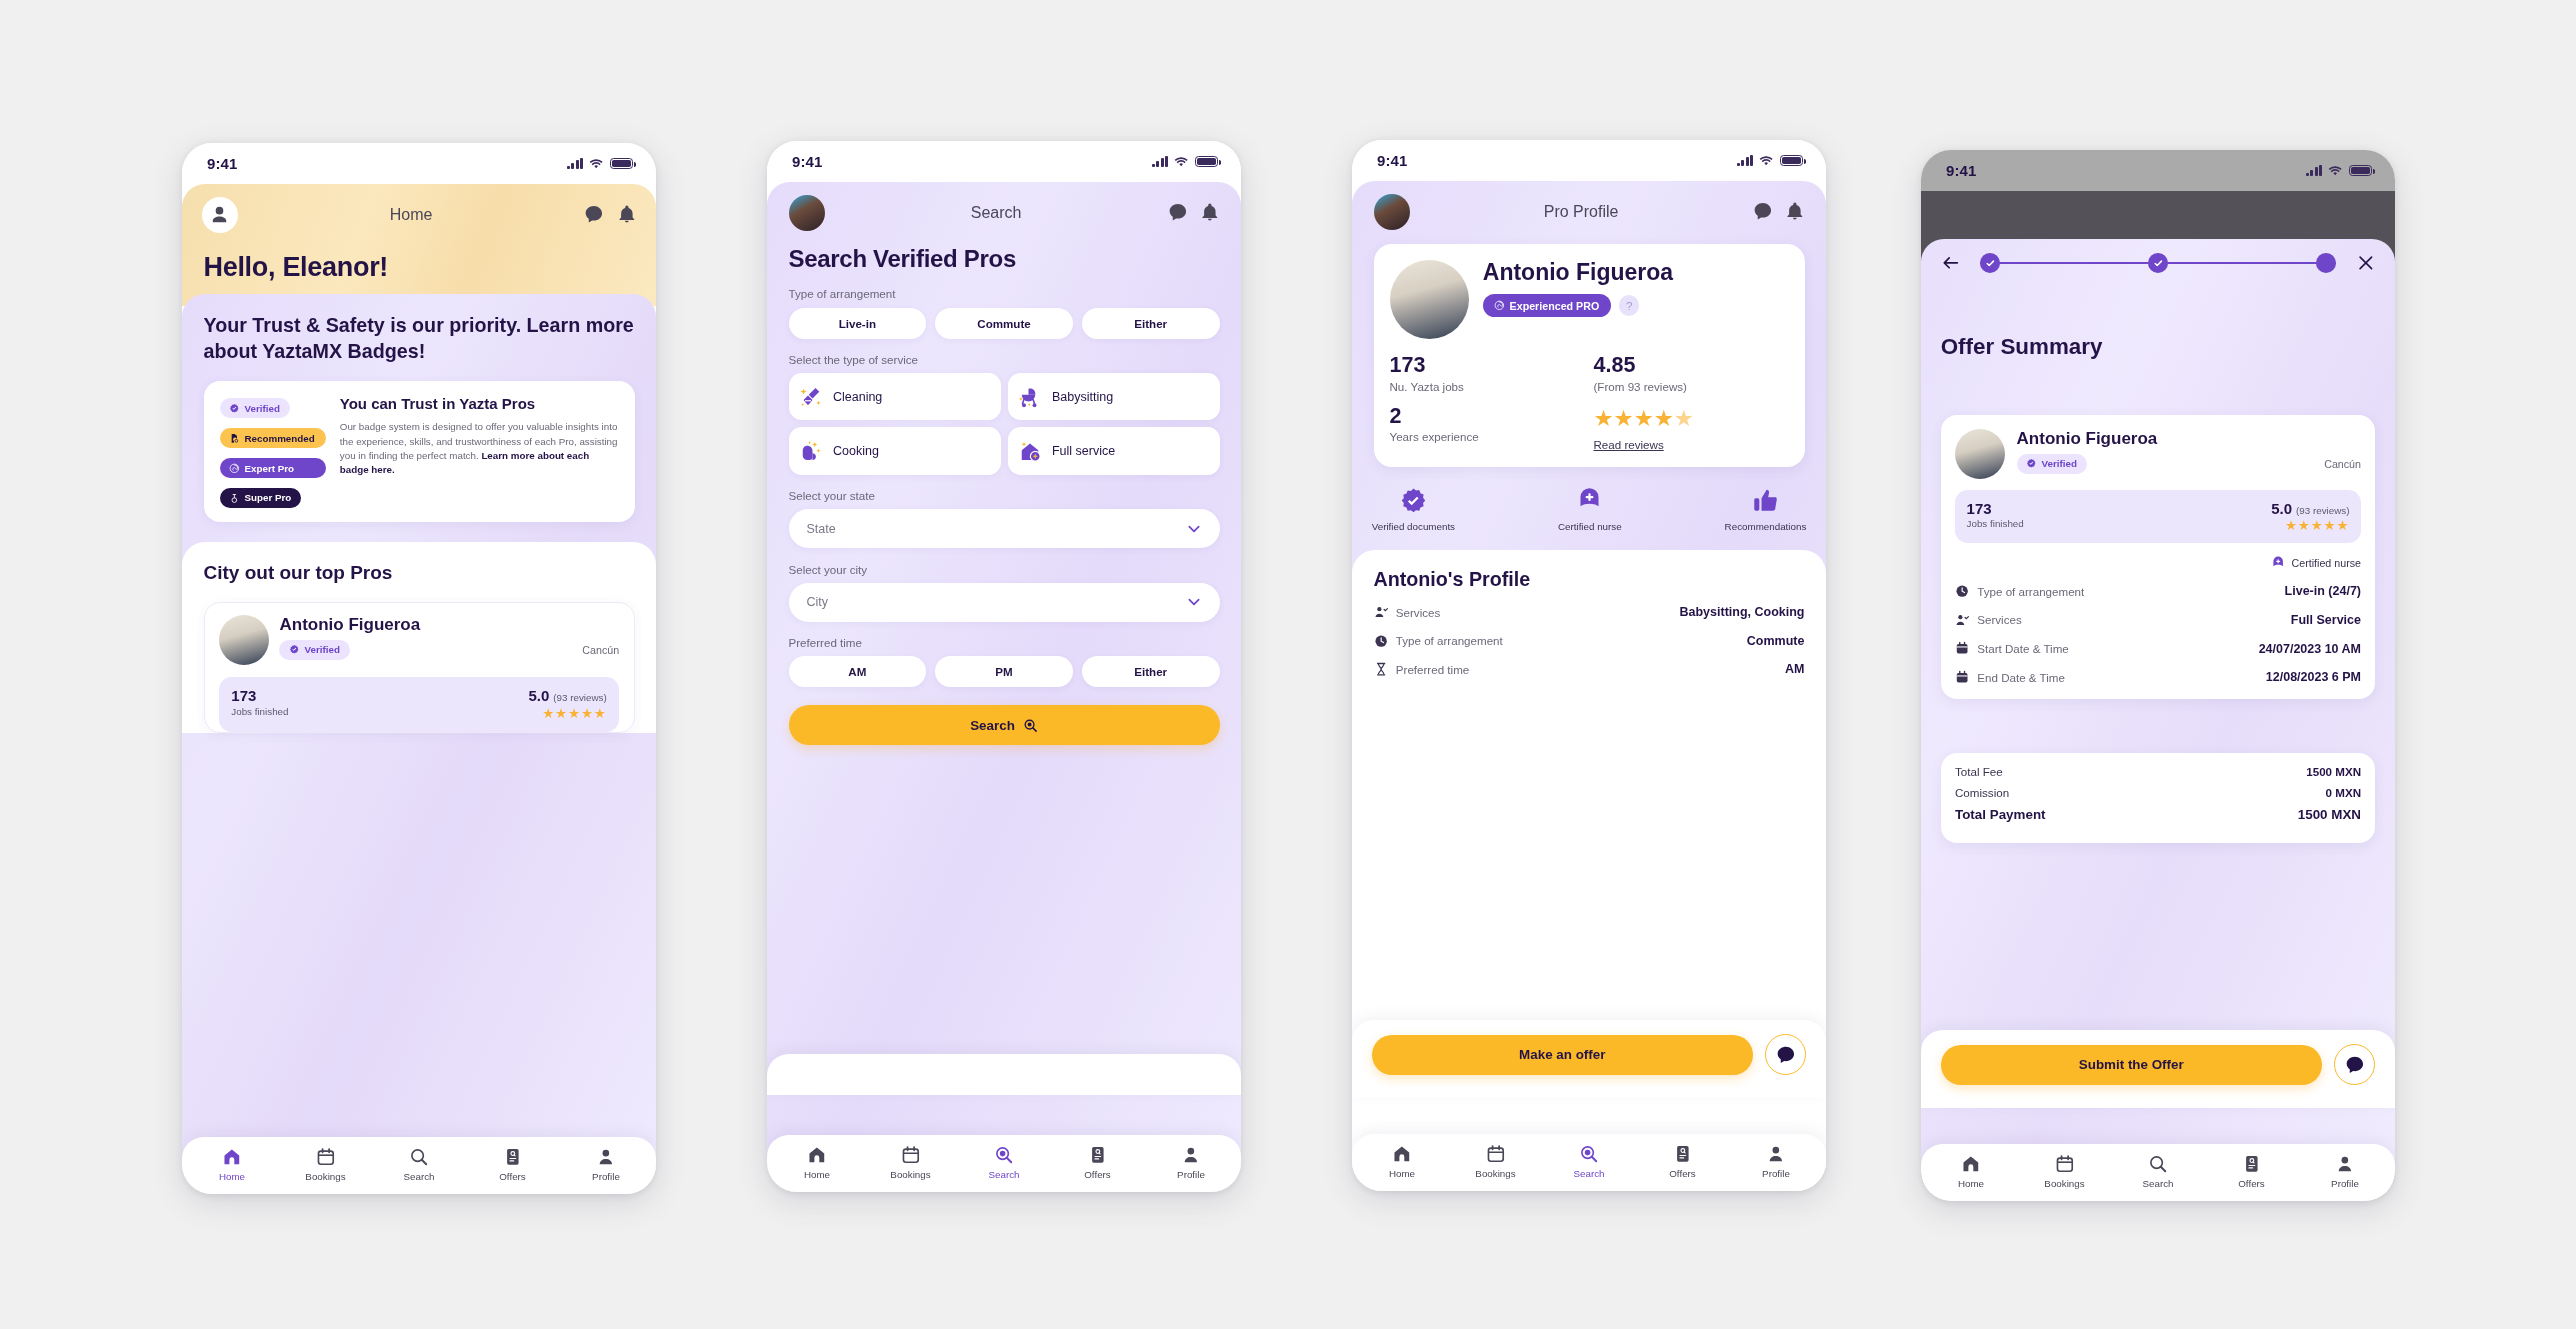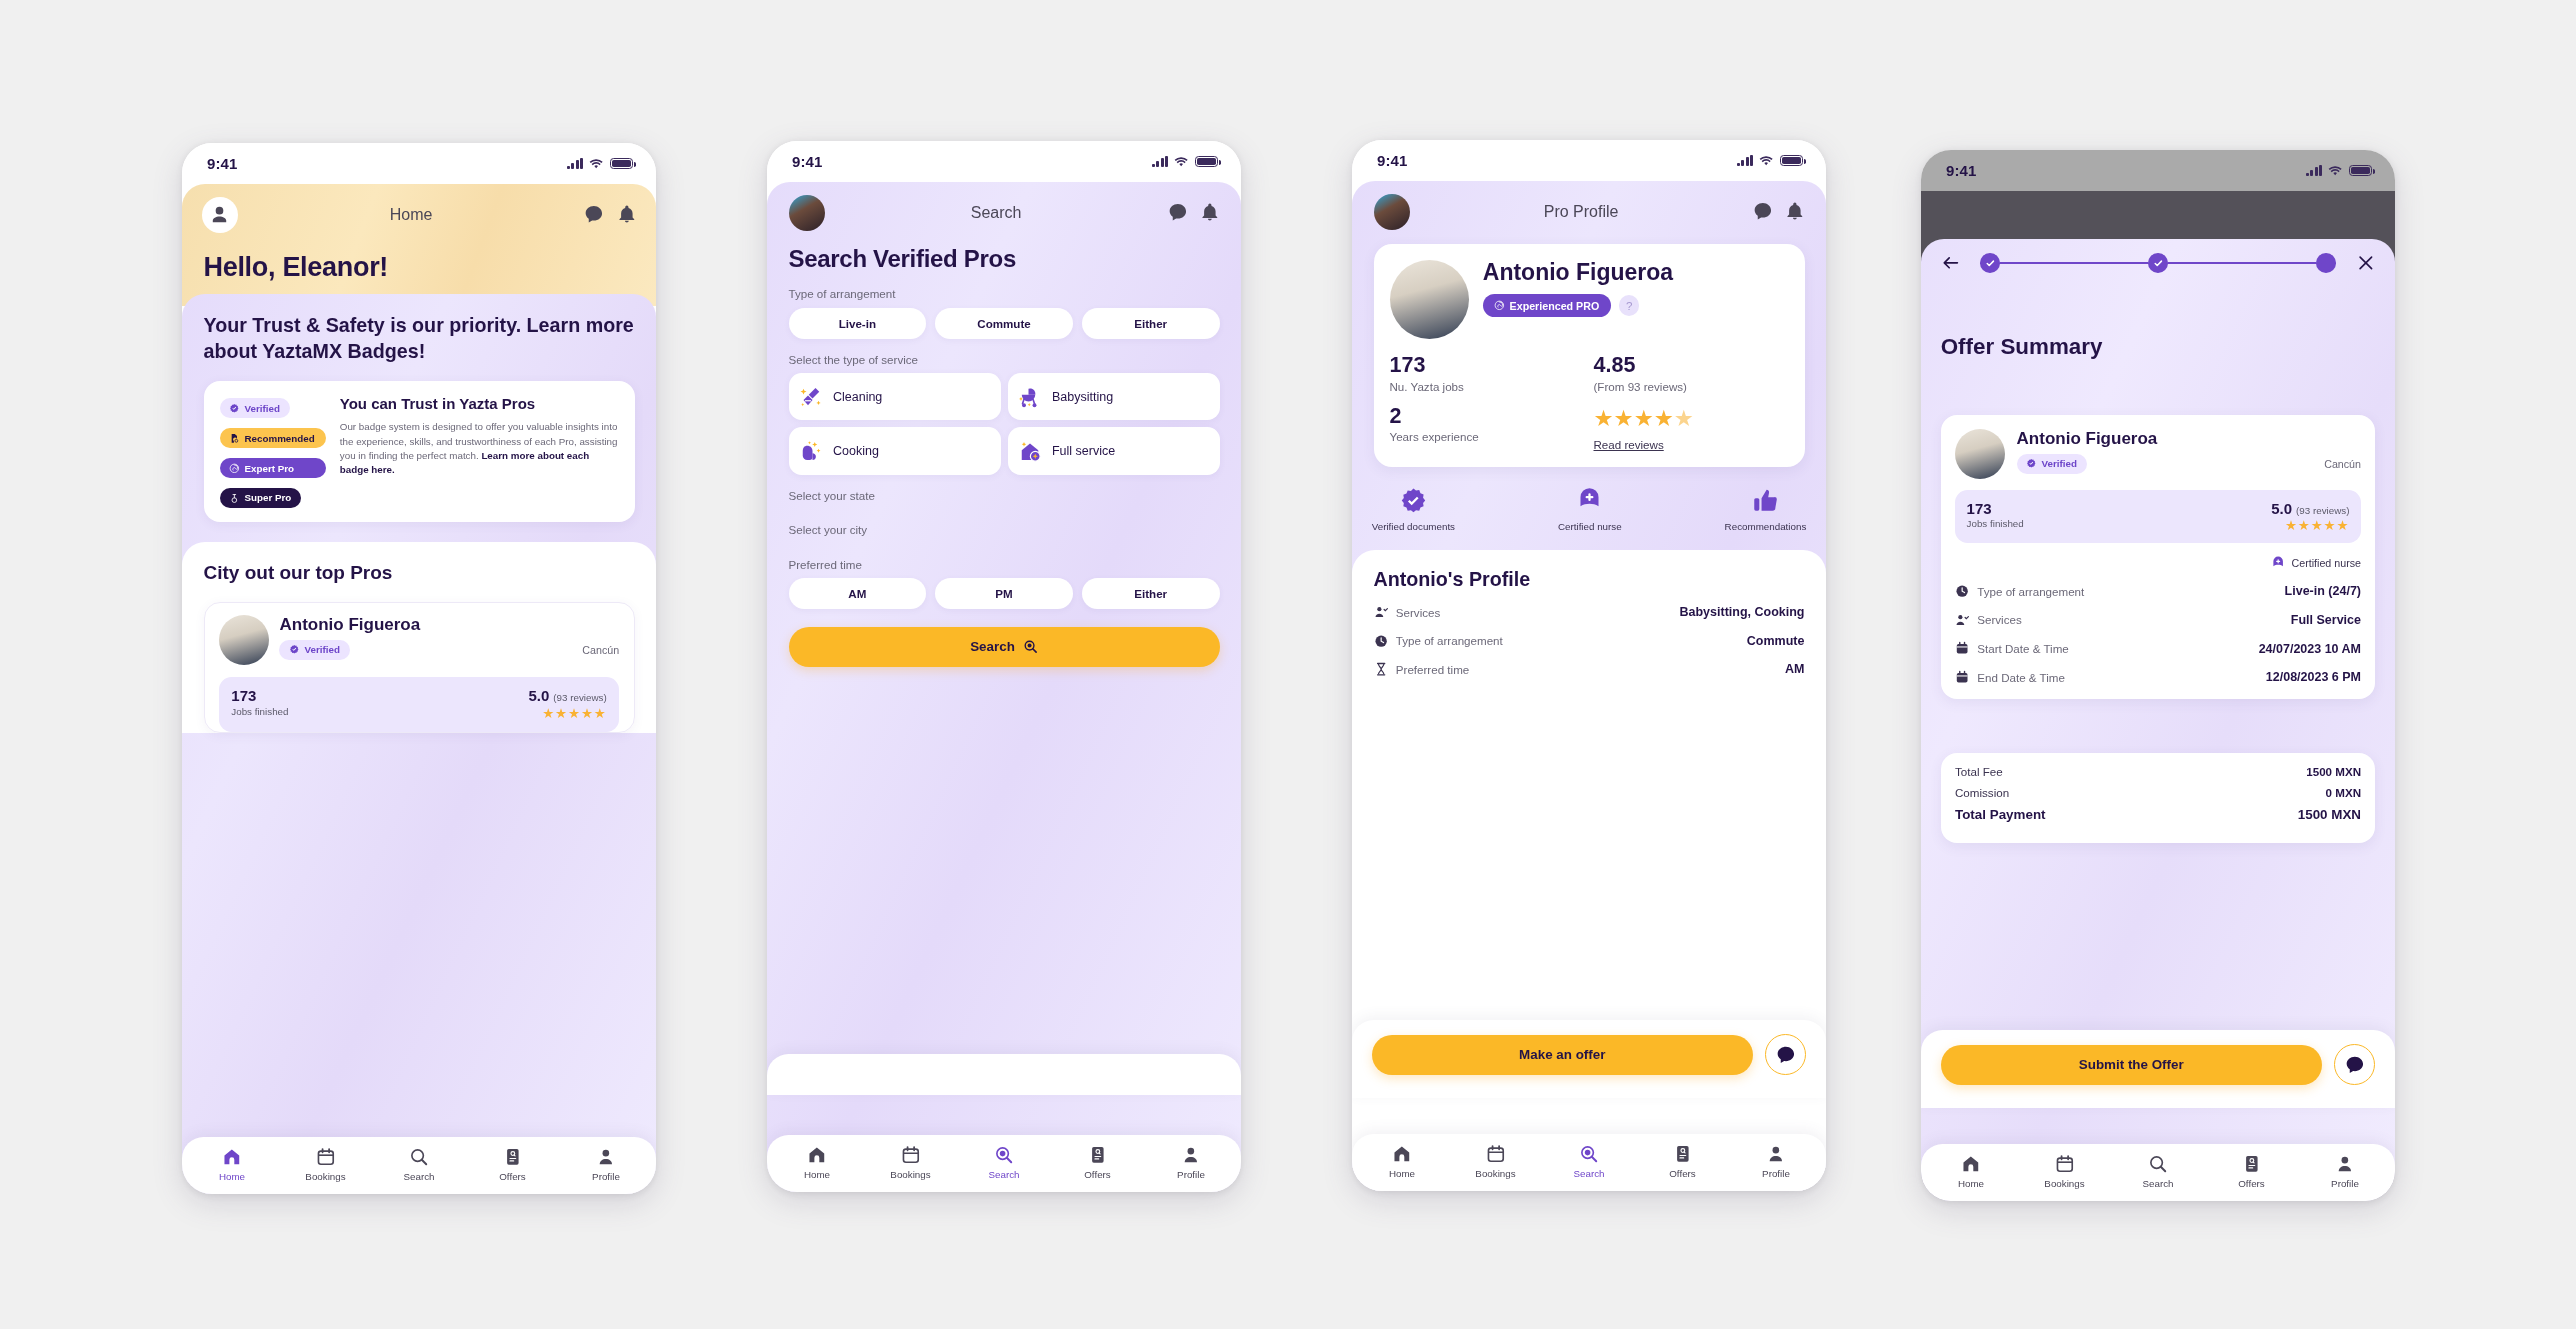--- a/index.html
+++ b/index.html
@@ -500,22 +500,34 @@
                 <path d="M16 6l11 9v13H5V15z" fill="#6f46c9"></path>
                 <circle cx="23" cy="23" r="6.5" fill="#6f46c9" stroke="#fff" stroke-width="1.6"></circle>
                 <path d="M23 19.5l1 2.5 2.5 1-2.5 1-1 2.5-1-2.5-2.5-1 2.5-1z" fill="#fbb827"></path>
                 <path d="M8 4l.9 2.1L11 7l-2.1.9L8 10l-.9-2.1L5 7l2.1-.9z" fill="#fbb827"></path>
               </svg>
           <span>Full service</span>
         </div>
       </div>
 
       <div class="field-lbl">Select your state</div>
+      <div class="select">
+        <span>State</span>
+        <svg viewBox="0 0 24 24">
+              <path d="M5 8.5L12 15.5 19 8.5" fill="none" stroke="#6f46c9" stroke-width="2.6" stroke-linecap="round" stroke-linejoin="round"></path>
+            </svg>
+      </div>
 
       <div class="field-lbl">Select your city</div>
+      <div class="select">
+        <span>City</span>
+        <svg viewBox="0 0 24 24">
+              <path d="M5 8.5L12 15.5 19 8.5" fill="none" stroke="#6f46c9" stroke-width="2.6" stroke-linecap="round" stroke-linejoin="round"></path>
+            </svg>
+      </div>
 
       <div class="field-lbl">Preferred time</div>
       <div class="chiprow">
         <div class="pill">AM</div>
         <div class="pill">PM</div>
         <div class="pill">Either</div>
       </div>
 
       <div class="btn-primary">
         <span>Search</span>

